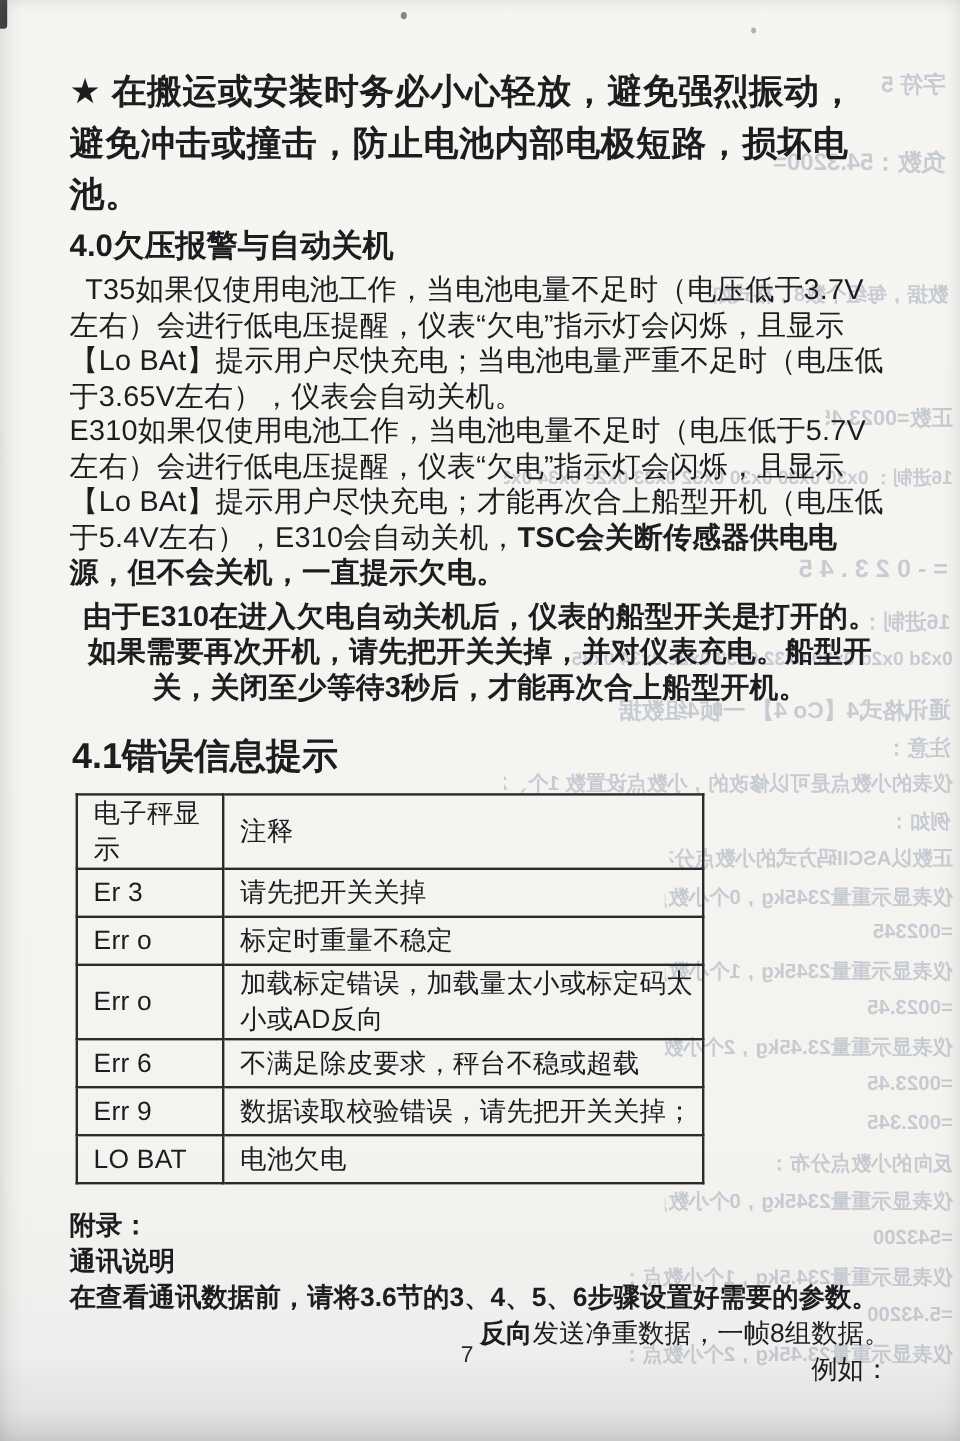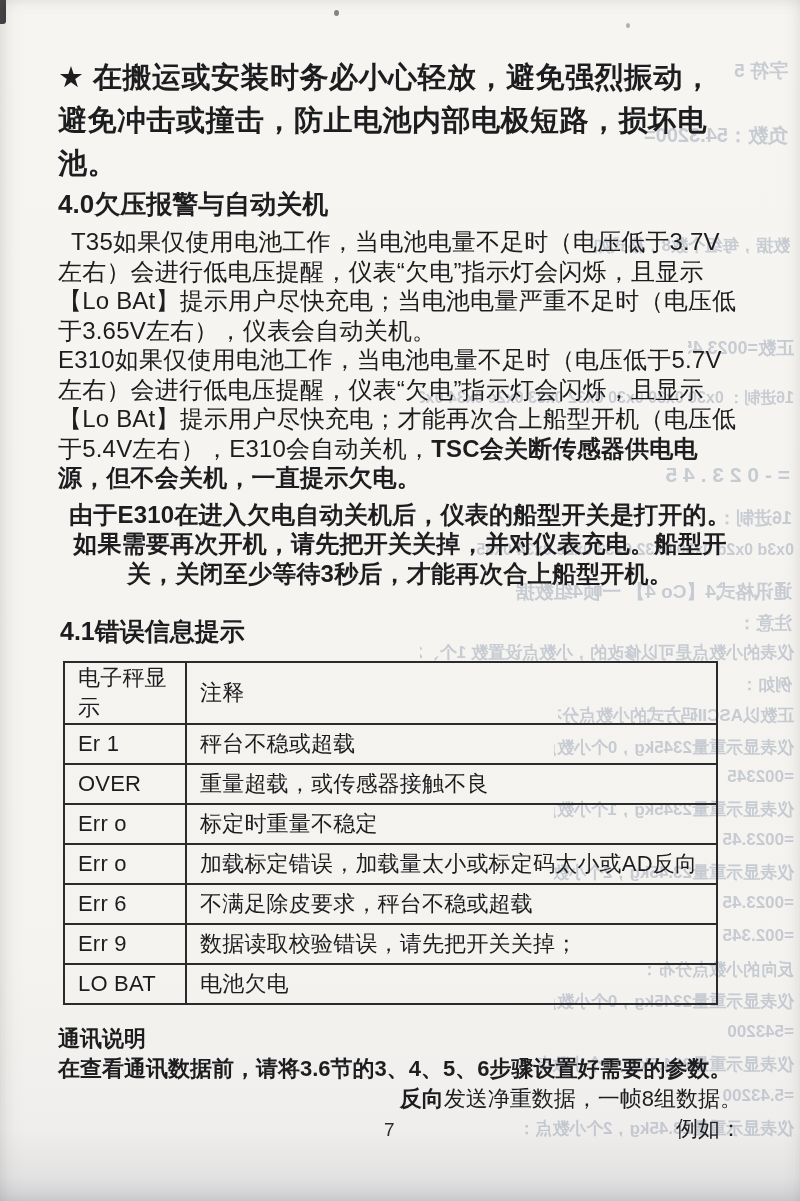--- a/index.html
+++ b/index.html
@@ -20,23 +20,23 @@
          font-weight:bold;filter:blur(.4px);white-space:nowrap;overflow:hidden;
          text-align:left;}
 
   .content{position:absolute;left:58px;top:56px;width:684px;}
   .warning{font-size:29px;font-weight:bold;line-height:43px;letter-spacing:.5px;margin:0;}
   .h40{font-size:26px;font-weight:bold;line-height:35px;margin:2px 0 0 0;}
   .body-para{font-size:24px;line-height:29.5px;margin:0;letter-spacing:.2px;}
   .t35{margin-top:5px;text-indent:13px;}
   .bold-inline{font-weight:bold;}
   .switch-para{font-weight:bold;margin-top:7px;text-align:center;}
-  .h41{font-size:25px;font-weight:bold;line-height:34px;margin:26px 0 0 2px;}
+  .h41{font-size:30px;font-weight:bold;line-height:34px;margin:26px 0 0 2px;}
 
-  table.err{border-collapse:collapse;margin:13px 0 0 5px;width:655px;
+  table.err{border-collapse:collapse;margin:13px 0 0 5px;width:524px;
             border:2px solid #2b2b2d;}
   table.err td{border:2px solid #2b2b2d;height:38px;font-size:22px;
                padding:0 0 0 13px;vertical-align:middle;letter-spacing:.2px;}
   td.code-col{width:107px;}
 
   .appendix{margin-top:19px;font-size:22px;line-height:30px;}
   .appendix .b{font-weight:bold;margin:0;}
   .appendix .n{font-weight:normal;margin:0;text-align:right;}
 
   .page-number{position:absolute;left:384px;top:1119px;font-size:19px;color:#2a2a2c;}
@@ -93,26 +93,22 @@
 
     <h2 class="h41">4.1错误信息提示</h2>
 
     <table class="err">
       <tbody>
         <tr>
           <td class="code-col">电子秤显示</td>
           <td>注释</td>
         </tr>
         <tr>
-          <td class="code-col">Er 1</td>
-          <td>秤台不稳或超载</td>
-        </tr>
-        <tr>
-          <td class="code-col">OVER</td>
-          <td>重量超载，或传感器接触不良</td>
+          <td class="code-col">Er 3</td>
+          <td>请先把开关关掉</td>
         </tr>
         <tr>
           <td class="code-col">Err o</td>
           <td>标定时重量不稳定</td>
         </tr>
         <tr>
           <td class="code-col">Err o</td>
           <td>加载标定错误，加载量太小或标定码太小或AD反向</td>
         </tr>
         <tr>
@@ -124,20 +120,21 @@
           <td>数据读取校验错误，请先把开关关掉；</td>
         </tr>
         <tr>
           <td class="code-col">LO BAT</td>
           <td>电池欠电</td>
         </tr>
       </tbody>
     </table>
 
     <div class="appendix">
+      <p class="b">附录：</p>
       <p class="b">通讯说明</p>
       <p class="b">在查看通讯数据前，请将3.6节的3、4、5、6步骤设置好需要的参数。</p>
       <p class="n"><span class="bold-inline">反向</span><span>发送净重数据，一帧8组数据。</span></p>
       <p class="n">例如：</p>
 
     </div>
 
   </div>
 
   <div class="page-number">7</div>

